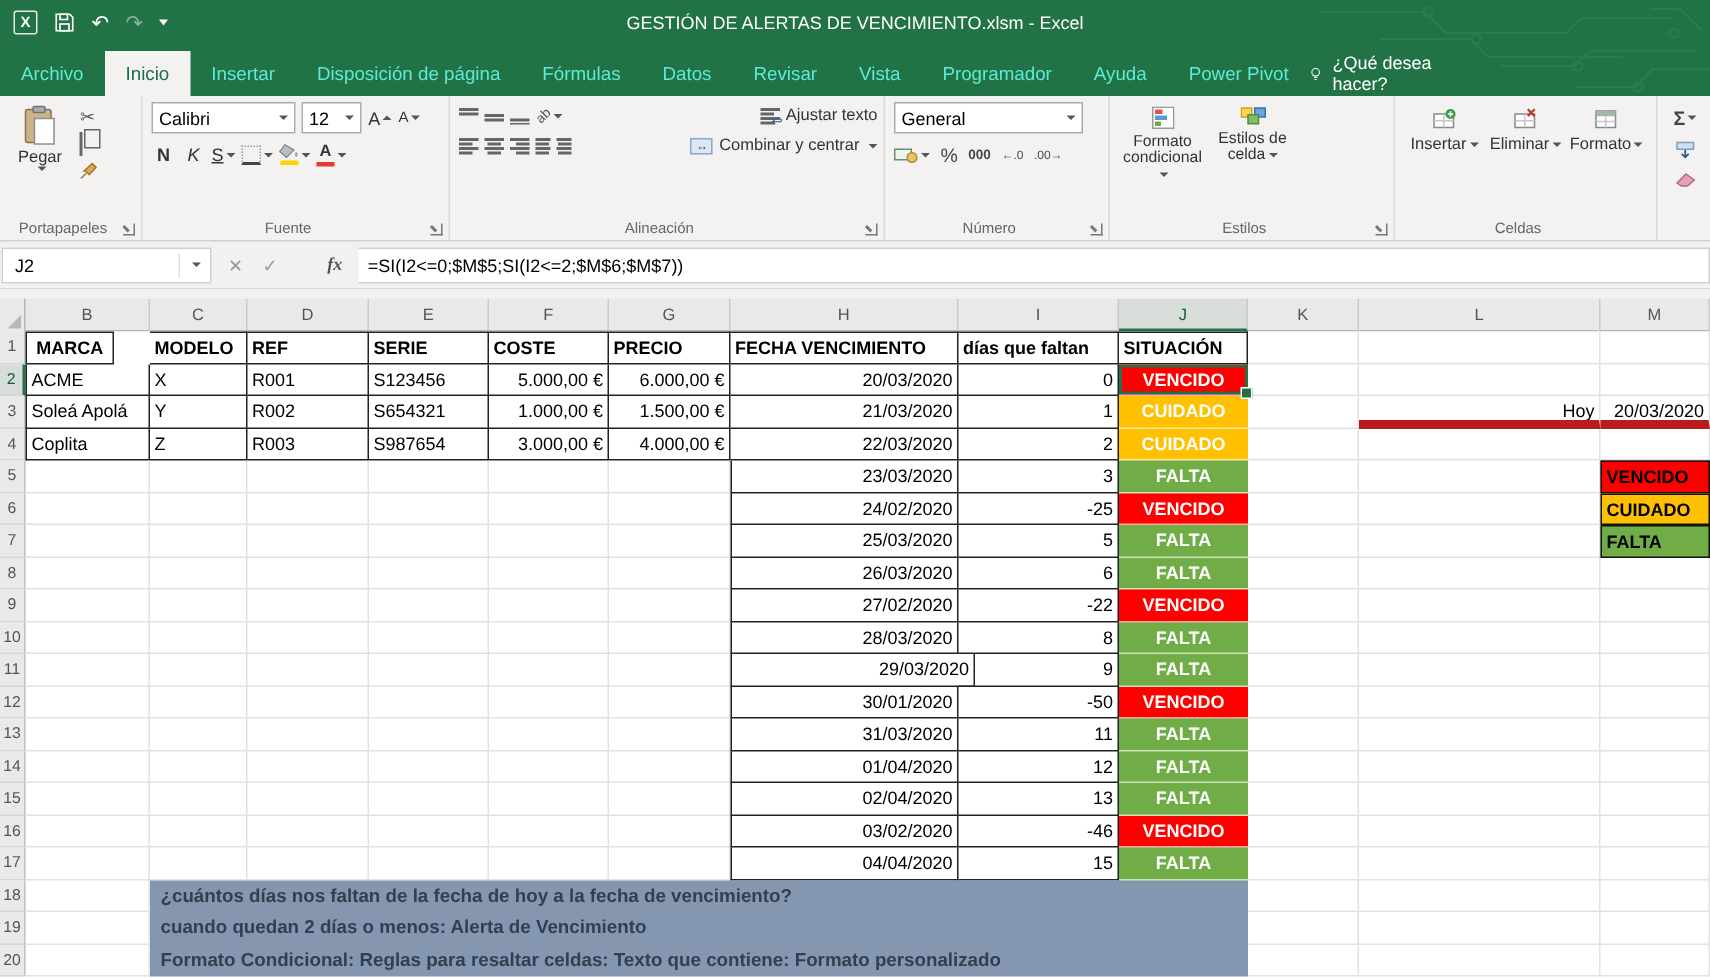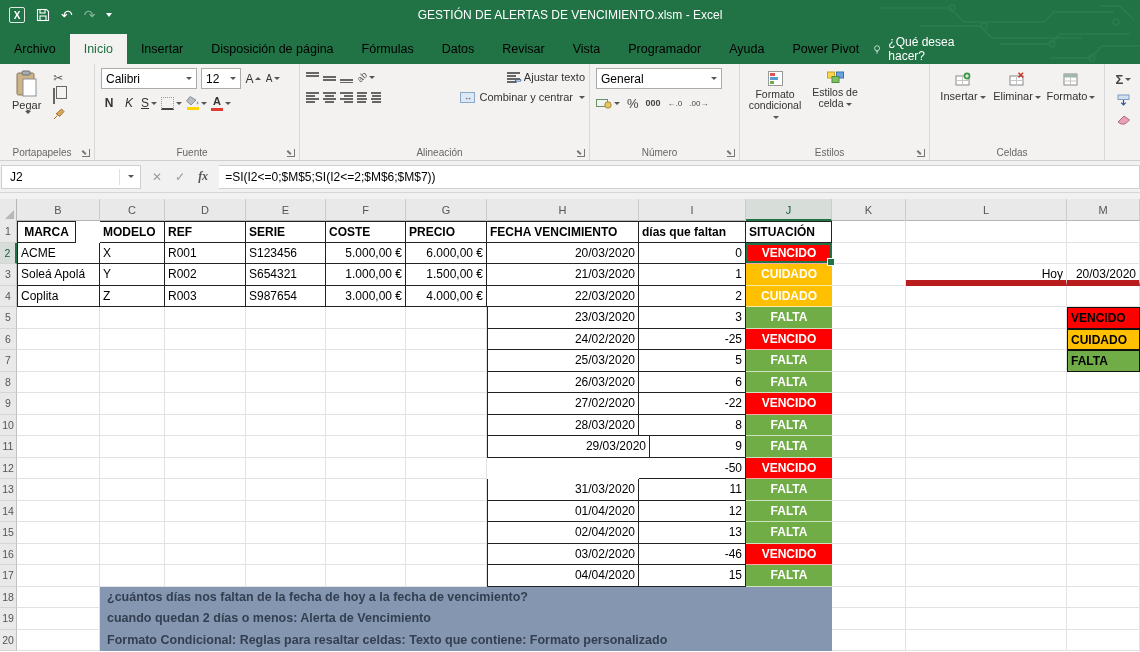--- a/index.html
+++ b/index.html
@@ -12,21 +12,21 @@
   .titlebar { height:30px; display:flex; align-items:center; color:#fff; position:relative; }
   .qat { display:flex; align-items:center; gap:11px; padding-left:9px; z-index:2; }
   .app-icon { width:16px; height:16px; border:1px solid rgba(255,255,255,.85); border-radius:2px;
     font-size:10px; font-weight:bold; display:flex; align-items:center; justify-content:center; }
   .qbtn { font-size:14px; line-height:1; }
   .dim { opacity:.45; }
   .qcar { display:inline-block; width:0; height:0; border-left:3px solid transparent; border-right:3px solid transparent; border-top:4px solid #fff; }
   .wtitle { position:absolute; left:0; right:0; text-align:center; font-size:12px; z-index:1; }
 
   .tabrow { height:34px; display:flex; align-items:flex-end; position:relative; z-index:2; }
-  .tab { height:30px; display:flex; align-items:center; padding:0 14px; color:#000000; font-size:12.5px; cursor:default; white-space:nowrap; }
+  .tab { height:30px; display:flex; align-items:center; padding:0 14px; color:#5eead4; font-size:12.5px; cursor:default; white-space:nowrap; }
   .tab.active { background:#f3f2f1; color:#1e6e41; }
   .tellme { height:30px; display:flex; align-items:center; gap:7px; color:#fff; font-size:12px; margin-left:auto; margin-right:185px; }
 
   
   .ribbon { height:97px; background:#f3f2f1; border-bottom:1px solid #cfcfcf; display:flex; position:relative; z-index:3; }
   .rgroup { position:relative; border-right:1px solid #d8d8d8; padding:4px 4px 15px 6px; }
   .glabel { position:absolute; bottom:2px; left:0; right:10px; text-align:center; font-size:10px; color:#666; white-space:nowrap; }
   .launcher { position:absolute; bottom:3px; right:4px; width:8px; height:8px; border-right:1.5px solid #777; border-bottom:1.5px solid #777; }
   .launcher::after { content:""; position:absolute; left:1px; top:1px; width:5px; height:1.5px; background:#777; transform:rotate(45deg); transform-origin:left top; }
   .car { display:inline-block; width:0; height:0; border-left:3px solid transparent; border-right:3px solid transparent; border-top:3.5px solid #555; vertical-align:middle; margin-left:2px; }
@@ -77,21 +77,21 @@
 
   .mod-col { display:flex; flex-direction:column; align-items:center; gap:6px; padding-top:2px; }
   .sigma { font-size:13px; font-weight:bold; color:#444; line-height:1; }
 
   
   .fbar { height:32px; background:#f1f1f1; border-bottom:1px solid #d6d6d6; display:flex; align-items:center; padding:3px 0; }
   .namebox { width:140px; height:24px; background:#fff; border:1px solid #cfcfcf; display:flex; align-items:center; font-size:12px; padding-left:8px; position:relative; margin-left:1px; }
   .namebox .car { position:absolute; right:6px; }
   .nb-div { position:absolute; right:20px; top:3px; bottom:3px; width:1px; background:#e0e0e0; }
   .fxstrip { display:flex; align-items:center; gap:13px; padding:0 11px; color:#999; font-size:12px; }
-  .fx { font-style:italic; font-weight:bold; color:#555; font-family:"Liberation Serif", serif; }
+  .fx { font-style:italic; font-weight:bold; color:#555; font-family:"Liberation Serif", serif;margin-left:20px; }
   .fformula { flex:1; height:24px; background:#fff; border:1px solid #cfcfcf; border-left:none; display:flex; align-items:center; font-size:12px; color:#000; padding-left:6px; }
 
   .gapstrip { height:6px; background:#f1f1f1; }
 
   
   .colheadrow { position:relative; height:22px; background:#e9e9e9; border-bottom:1px solid #b6b6b6; }
   .corner { position:absolute; left:0; top:0; width:17px; height:22px; background:#e9e9e9; border-right:1px solid #b6b6b6; }
   .corner::after { content:""; position:absolute; right:2px; bottom:2px; width:0; height:0;
     border-left:9px solid transparent; border-bottom:9px solid #b8b8b8; }
   .colh { position:absolute; top:0; height:22px; line-height:22px; text-align:center; font-size:11px; color:#555;
@@ -583,20 +583,21 @@
       <div class="cell emp" style="left: 1067px; width: 73px;"></div>
     </div>
     <div class="grow">
       <div class="gut">12</div>
       <div class="cell emp" style="left: 17px; width: 83px;"></div>
       <div class="cell emp" style="left: 100px; width: 65px;"></div>
       <div class="cell emp" style="left: 165px; width: 81px;"></div>
       <div class="cell emp" style="left: 246px; width: 80px;"></div>
       <div class="cell emp" style="left: 326px; width: 80px;"></div>
       <div class="cell emp" style="left: 406px; width: 81px;"></div>
+      <div class="cell n bl" style="left: 487px; width: 152px;">30/01/2020</div>
       <div class="cell n" style="left: 639px; width: 107px;">-50</div>
       <div class="cell sv" style="left: 746px; width: 86px;">VENCIDO</div>
       <div class="cell emp" style="left: 832px; width: 74px;"></div>
       <div class="cell emp" style="left: 906px; width: 161px;"></div>
       <div class="cell emp" style="left: 1067px; width: 73px;"></div>
     </div>
     <div class="grow">
       <div class="gut">13</div>
       <div class="cell emp" style="left: 17px; width: 83px;"></div>
       <div class="cell emp" style="left: 100px; width: 65px;"></div>

